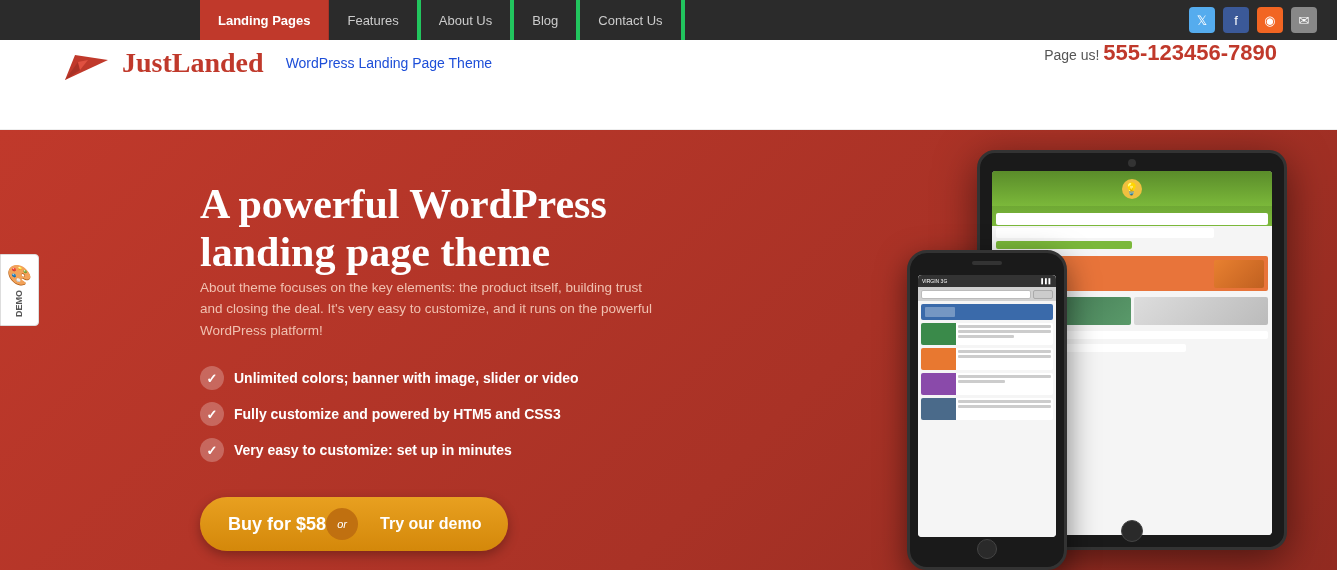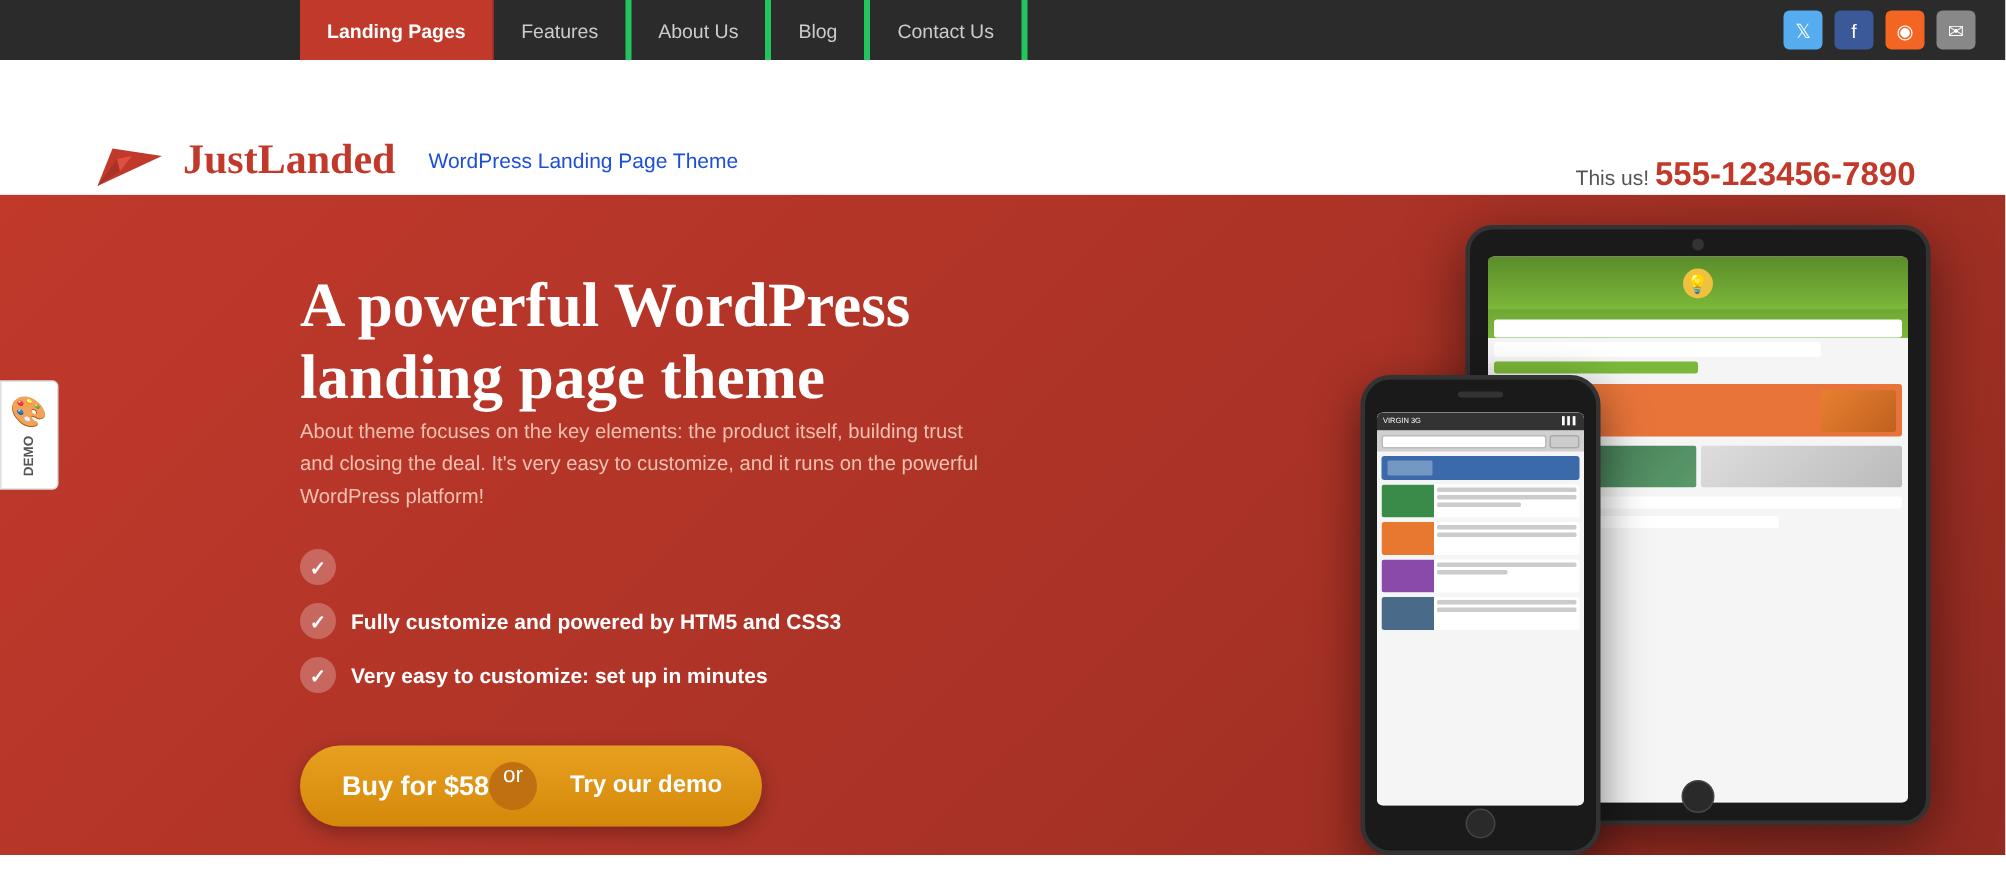--- a/index.html
+++ b/index.html
@@ -56,21 +56,21 @@
     .social-icon.twitter { background: #55acee; }
     .social-icon.facebook { background: #3b5998; }
     .social-icon.rss { background: #f26522; }
     .social-icon.email { background: #888; }
 
     
     .header {
       background: #fff;
       height: 90px;
       display: flex;
-      align-items: flex-end;
+      align-items: flex-start;
       justify-content: space-between;
       padding: 0 60px;
       border-bottom: 1px solid #eee;
     }
     .logo-area {
       display: flex;
       align-items: center;
       gap: 12px;
     }
     .logo-icon {
@@ -176,23 +176,25 @@
       color: #fff;
       font-size: 18px;
       font-weight: bold;
     }
     .or-badge {
       background: #c07010;
       border-radius: 50%;
       width: 32px;
       height: 32px;
       display: flex;
+      align-items: center;
       justify-content: center;
       color: #fff;
-      font-size: 15px;
+      font-size: 11px;
+      font-style: italic;
     }
     .demo-btn-text {
       color: #fff;
       font-size: 16px;
       font-weight: bold;
       padding: 0 22px;
     }
 
     
     .hero-devices {
@@ -421,32 +423,33 @@
   <div class="logo-area">
     <svg class="logo-icon" viewBox="0 0 50 45" xmlns="http://www.w3.org/2000/svg">
       <polygon points="5,40 48,20 15,15" fill="#c0392b"></polygon>
       <polygon points="5,40 20,30 18,22" fill="#a93226"></polygon>
       <polygon points="18,22 20,30 28,20" fill="#e05040"></polygon>
     </svg>
     <span class="logo-text">JustLanded</span>
     <span class="logo-tagline">WordPress Landing Page Theme</span>
   </div>
   <div class="call-us">
-    <span>This us!</span>
+    <span>Page us!</span>
     <span class="phone-number">555-123456-7890</span>
   </div>
 </header>
 
 <section class="hero">
   <div class="hero-content">
     <h1 class="hero-title">A powerful WordPress landing page theme</h1>
     <p class="hero-description">About theme focuses on the key elements: the product itself, building trust and closing the deal. It's very easy to customize, and it runs on the powerful WordPress platform!</p>
     <ul class="feature-list">
       <li>
         <div class="check-circle"></div>
+        <span>Unlimited colors; banner with image, slider or video</span>
       </li>
       <li>
         <div class="check-circle"></div>
         <span>Fully customize and powered by HTM5 and CSS3</span>
       </li>
       <li>
         <div class="check-circle"></div>
         <span>Very easy to customize: set up in minutes</span>
       </li>
     </ul>

